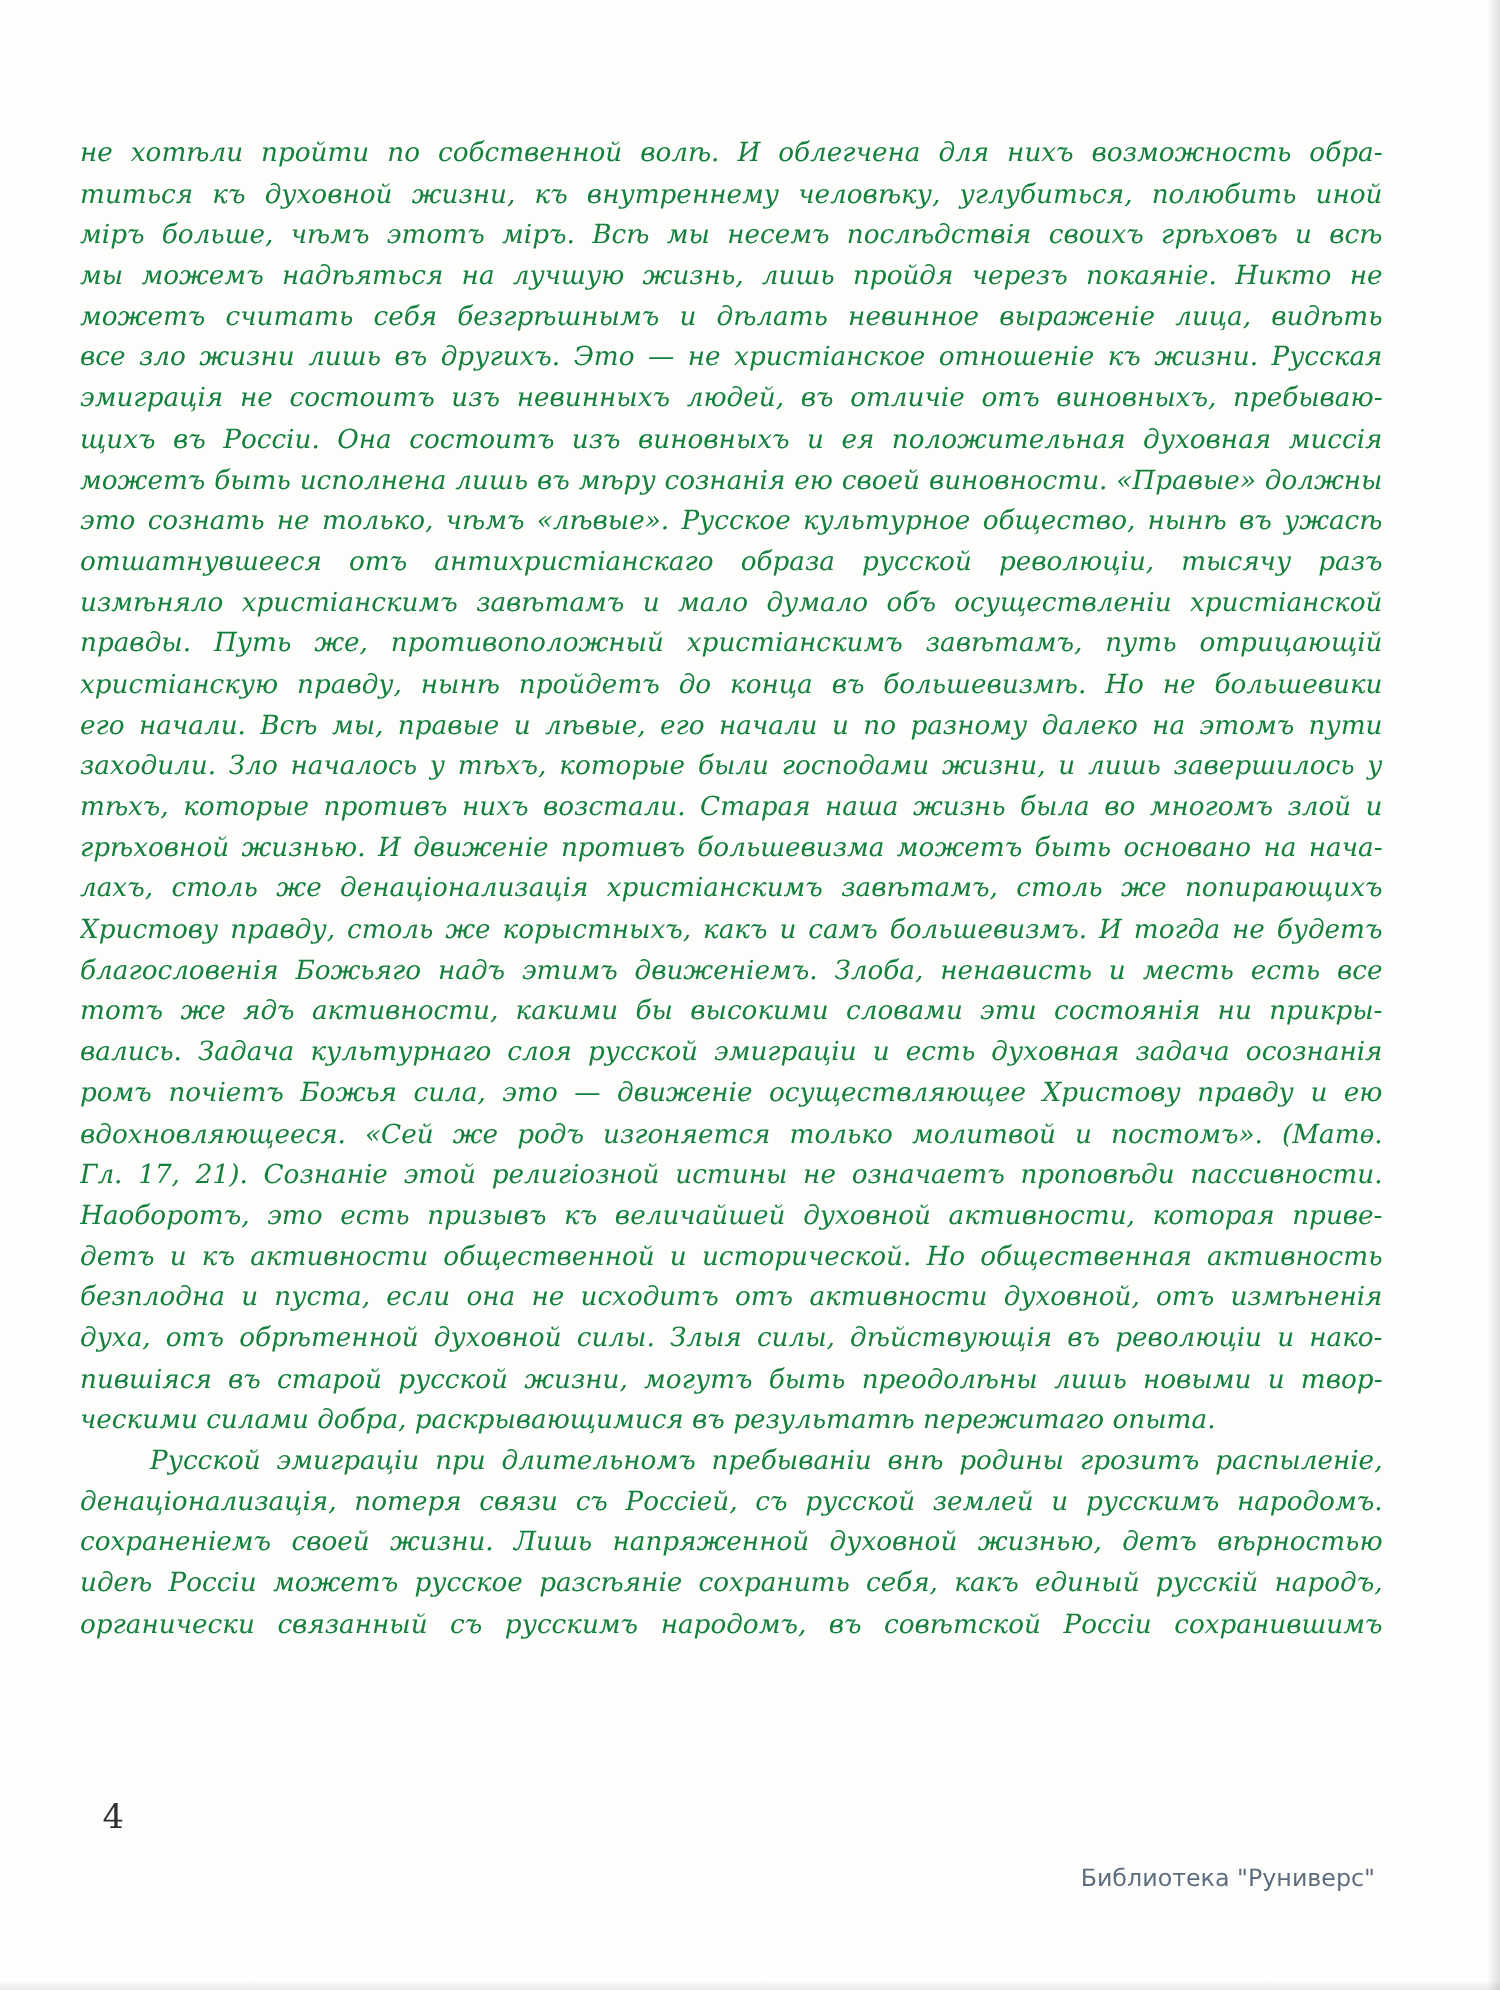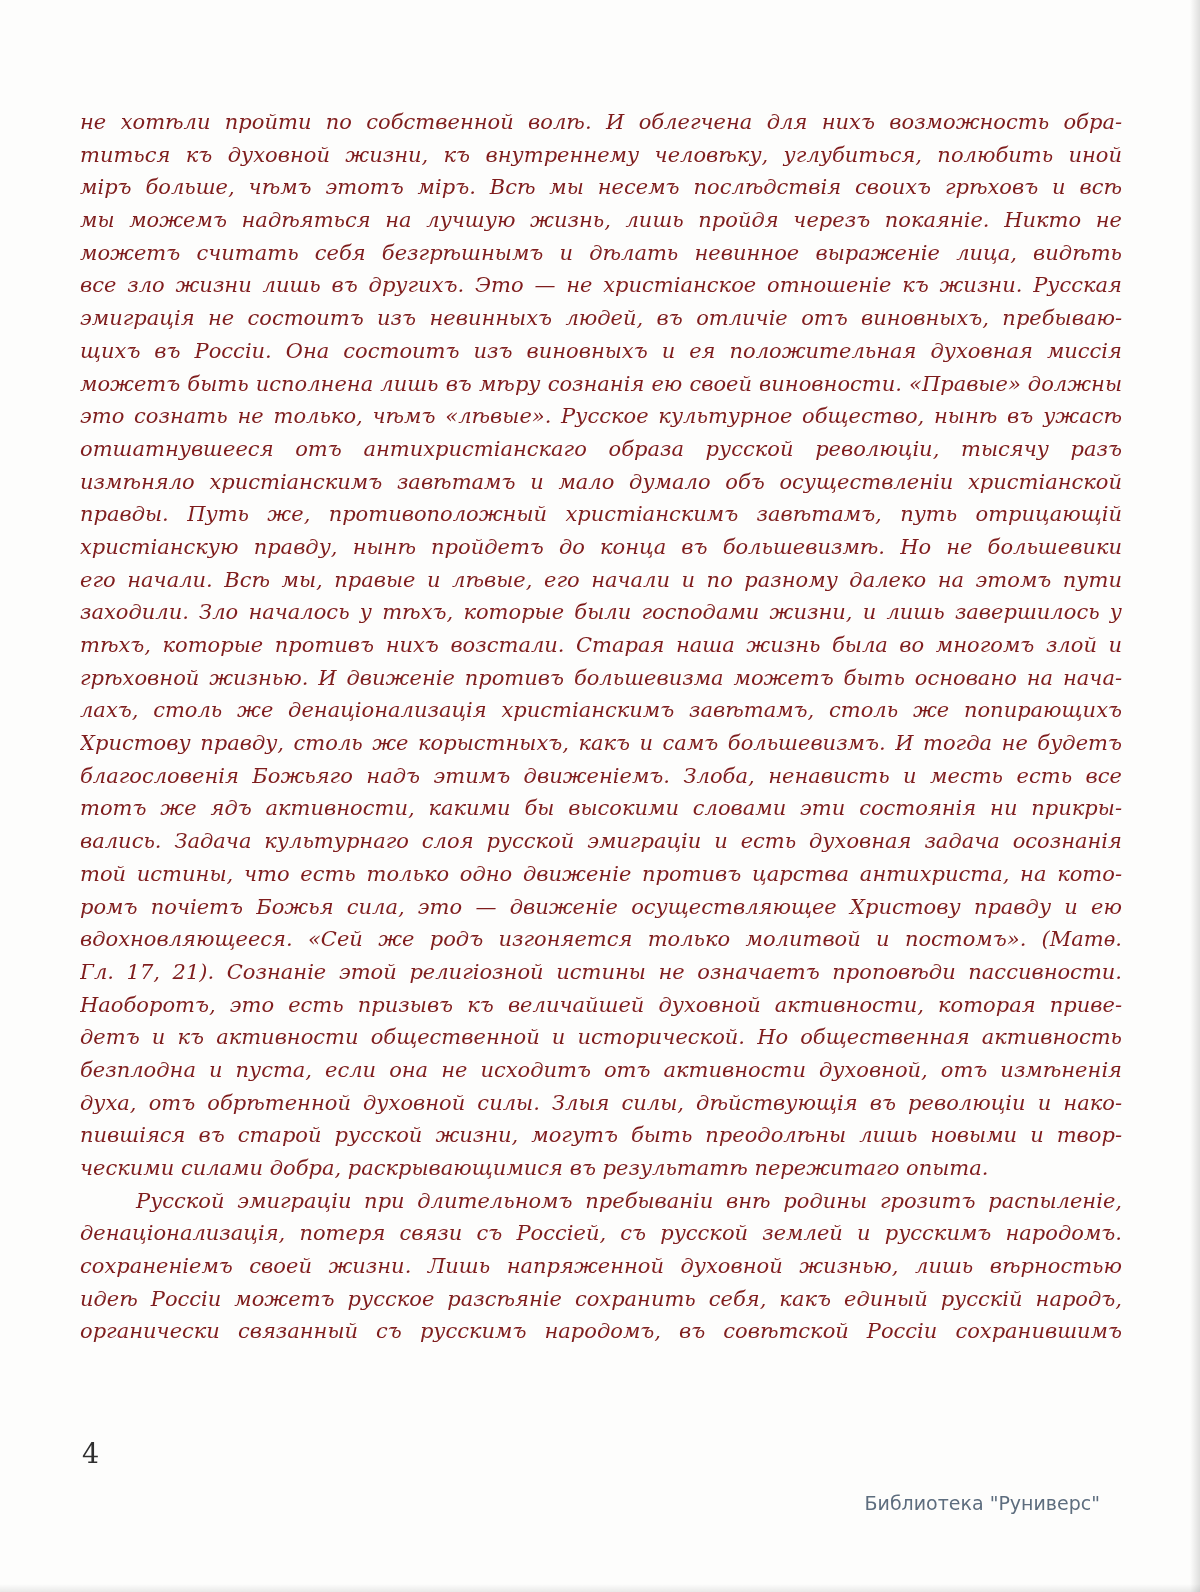--- a/index.html
+++ b/index.html
@@ -28,23 +28,23 @@
     content: "";
     position: absolute;
     left: 0; bottom: 0;
     width: 100%; height: 8px;
     background: linear-gradient(to bottom, rgba(0,0,0,0), rgba(0,0,0,0.08));
     pointer-events: none;
   }
   .text-block {
     position: absolute;
     top: 106px;
-    left: 80px;
+    left: 64px;
     width: 1042px;
-    color: #7f1d1d;
+    color: #15803d;
     font-family: "DejaVu Serif", "Liberation Serif", serif;
     font-style: italic;
     font-size: 21px;
     line-height: 32.7px;
   }
   .line {
     height: 32.7px;
     overflow: hidden;
     text-align: justify;
     text-align-last: justify;
@@ -96,31 +96,30 @@
       <div class="line">христіанскую правду, нынѣ пройдетъ до конца въ большевизмѣ. Но не большевики</div>
       <div class="line">его начали. Всѣ мы, правые и лѣвые, его начали и по разному далеко на этомъ пути</div>
       <div class="line">заходили. Зло началось у тѣхъ, которые были господами жизни, и лишь завершилось у</div>
       <div class="line">тѣхъ, которые противъ нихъ возстали.  Старая наша жизнь была во многомъ злой и</div>
       <div class="line">грѣховной жизнью.  И движеніе противъ большевизма можетъ быть основано на нача-</div>
       <div class="line">лахъ, столь же денаціонализація христіанскимъ завѣтамъ, столь же попирающихъ</div>
       <div class="line">Христову правду, столь же корыстныхъ,  какъ и самъ большевизмъ. И тогда не будетъ</div>
       <div class="line">благословенія Божьяго надъ этимъ движеніемъ.  Злоба, ненависть и месть есть все</div>
       <div class="line">тотъ же ядъ активности, какими бы высокими словами эти состоянія ни прикры-</div>
       <div class="line">вались. Задача культурнаго слоя русской эмиграціи и есть духовная задача осознанія</div>
-      <div class="line">той истины, что есть только одно движеніе противъ царства антихриста, на кото-</div>
       <div class="line">ромъ почіетъ Божья сила, это — движеніе осуществляющее Христову правду и ею</div>
       <div class="line">вдохновляющееся. «Сей же родъ изгоняется только молитвой и постомъ». (Матѳ.</div>
       <div class="line">Гл. 17, 21). Сознаніе этой религіозной истины не означаетъ проповѣди пассивности.</div>
       <div class="line">Наоборотъ, это есть призывъ къ величайшей духовной активности, которая приве-</div>
       <div class="line">детъ и къ активности общественной и исторической. Но общественная активность</div>
       <div class="line">безплодна и пуста, если она не исходитъ отъ активности духовной, отъ измѣненія</div>
       <div class="line">духа, отъ обрѣтенной духовной силы. Злыя силы, дѣйствующія въ революціи и нако-</div>
       <div class="line">пившіяся въ старой русской жизни, могутъ быть преодолѣны лишь новыми и твор-</div>
       <div class="line end">ческими силами добра, раскрывающимися въ результатѣ пережитаго опыта.</div>
       <div class="line indent">Русской эмиграціи при длительномъ пребываніи внѣ родины грозитъ распыленіе,</div>
       <div class="line">денаціонализація, потеря связи съ Россіей, съ русской землей и русскимъ народомъ.</div>
-      <div class="line">сохраненіемъ своей жизни. Лишь напряженной духовной жизнью, лишь вѣрностью</div>
+      <div class="line">сохраненіемъ своей жизни. Лишь напряженной духовной жизнью, детъ вѣрностью</div>
       <div class="line">идеѣ Россіи можетъ русское разсѣяніе сохранить себя, какъ единый русскій народъ,</div>
       <div class="line">органически связанный съ русскимъ народомъ, въ совѣтской Россіи сохранившимъ</div>
     </div>
   <div class="page-number">4</div>
   <div class="watermark">Библиотека "Руниверс"</div>
 </div>
 
 </body></html>

